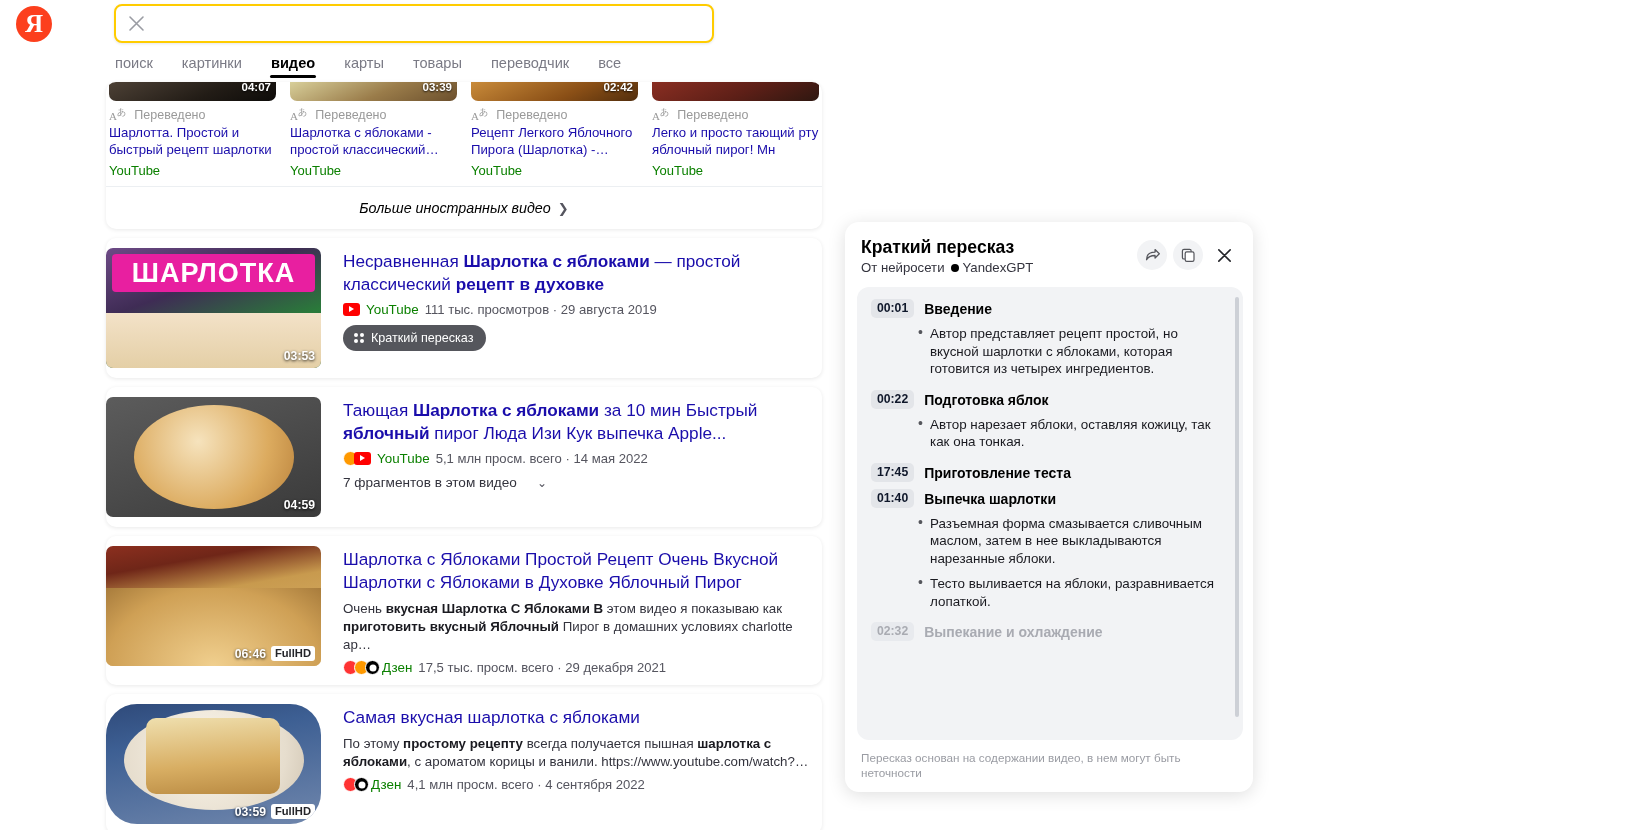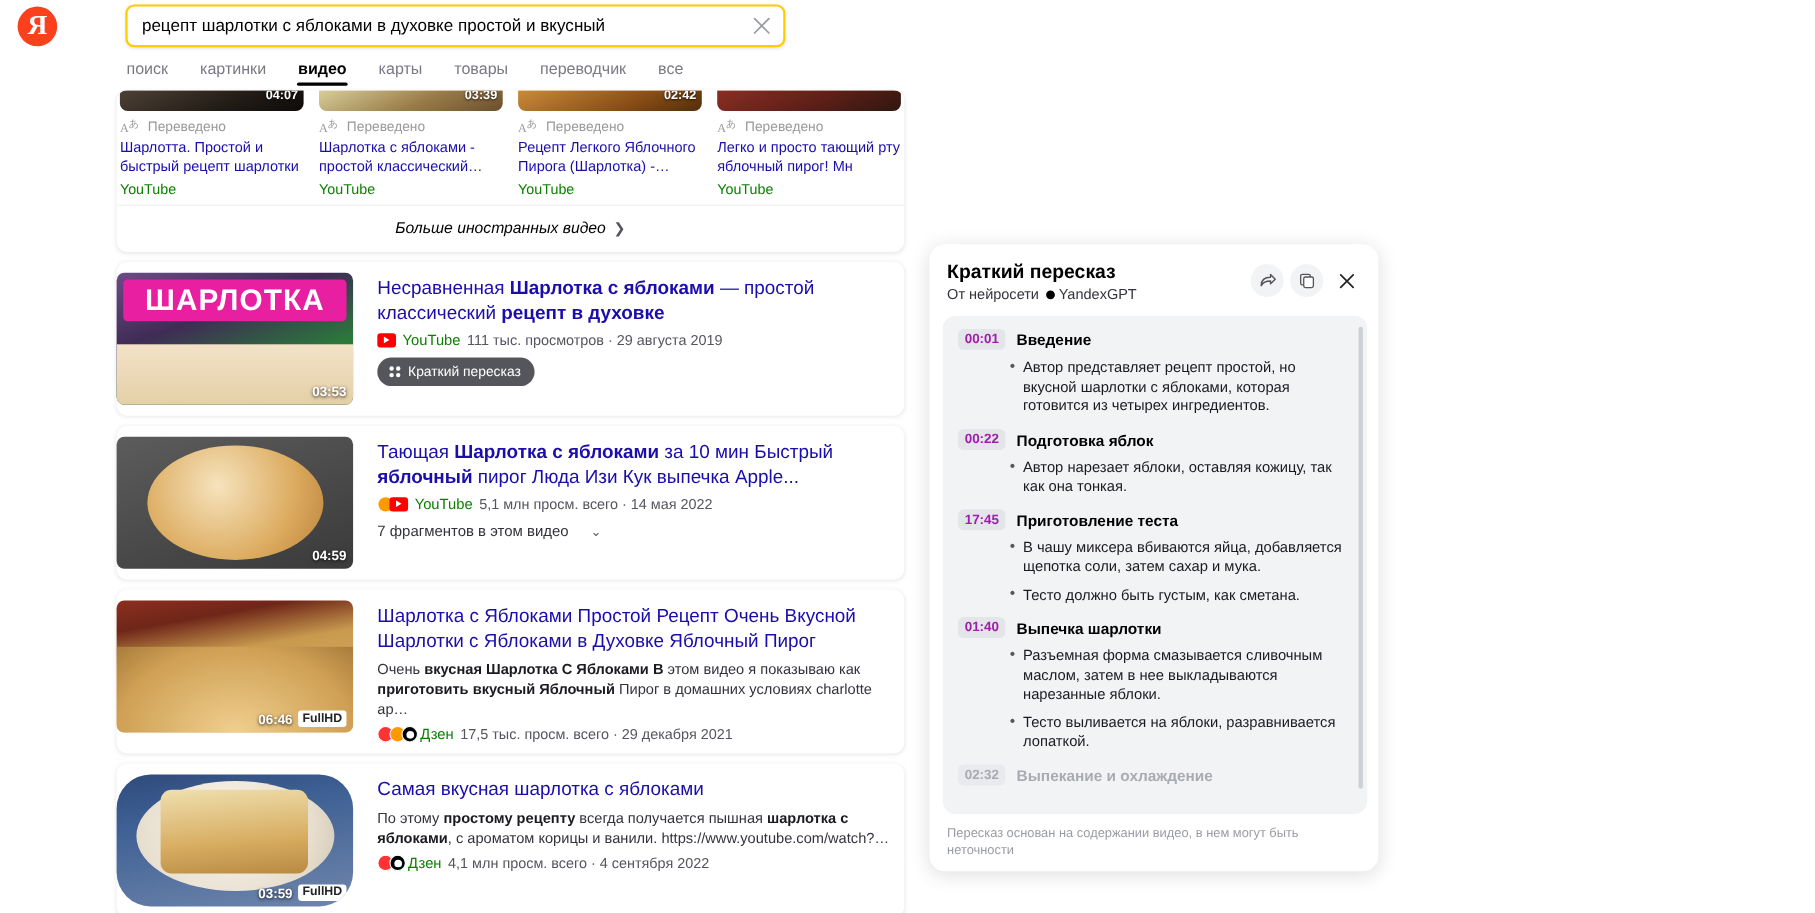--- a/index.html
+++ b/index.html
@@ -208,21 +208,21 @@
 
   .panel-body {
     margin: 4px 10px 0 12px;
     background:#f2f3f5; border-radius: 12px;
     flex:1; position:relative; overflow:hidden;
   }
   .panel-scroll { padding: 12px 16px 8px 14px; height:100%; overflow:hidden; }
   .sec { margin-bottom: 4px; }
   .sec-head { display:flex; align-items:flex-start; gap:10px; margin-bottom: 6px; }
   .ts {
-    background:#e3e5e9; color:#a21caf; font-size:12.2px; font-weight:600;
+    background:#e3e5e9; color:#0f172a; font-size:12.2px; font-weight:600;
     border-radius:5px; padding: 2px 6px; line-height:15px; flex:none;
     cursor:pointer;
   }
   .sec-title { font-size:14px; font-weight:700; color:#000; line-height:19px; padding-top:1px; }
   .bullets { margin: 0 0 12px 0; padding: 0; list-style:none; }
   .bullets li {
     position:relative; padding-left: 59px;
     font-size: 13.4px; line-height: 17.5px; color:#1a1a20;
     margin-bottom: 8px;
   }
@@ -248,21 +248,20 @@
 <body>
 
 <div class="page">
 
   <div class="header">
     <div class="logo">
       <span>Я</span>
     </div>
 
     <div class="searchbar">
-      <input type="text" value="рецепт шарлотки с яблоками в духовке простой и вкусный" style="">
       <button class="clear-btn" title="Очистить">
         <svg width="17" height="17" viewBox="0 0 17 17">
           <path d="M2 2 L15 15 M15 2 L2 15" stroke="#9a9ca3" stroke-width="1.6" fill="none" stroke-linecap="round"></path>
         </svg>
       </button>
     </div>
 
     <div class="tabs">
       <div class="tab"><span>поиск</span></div>
       <div class="tab"><span>картинки</span></div>
@@ -504,24 +503,20 @@
           <ul class="bullets">
             <li>Автор нарезает яблоки, оставляя кожицу, так как она тонкая.</li>
           </ul>
         </div>
 
         <div class="sec">
           <div class="sec-head">
             <span class="ts">17:45</span>
             <span class="sec-title">Приготовление теста</span>
           </div>
-          <ul class="bullets">
-            <li>В чашу миксера вбиваются яйца, добавляется щепотка соли, затем сахар и мука.</li>
-            <li>Тесто должно быть густым, как сметана.</li>
-          </ul>
         </div>
 
         <div class="sec">
           <div class="sec-head">
             <span class="ts">01:40</span>
             <span class="sec-title">Выпечка шарлотки</span>
           </div>
           <ul class="bullets">
             <li>Разъемная форма смазывается сливочным маслом, затем в нее выкладываются нарезанные яблоки.</li>
             <li>Тесто выливается на яблоки, разравнивается лопаткой.</li>

